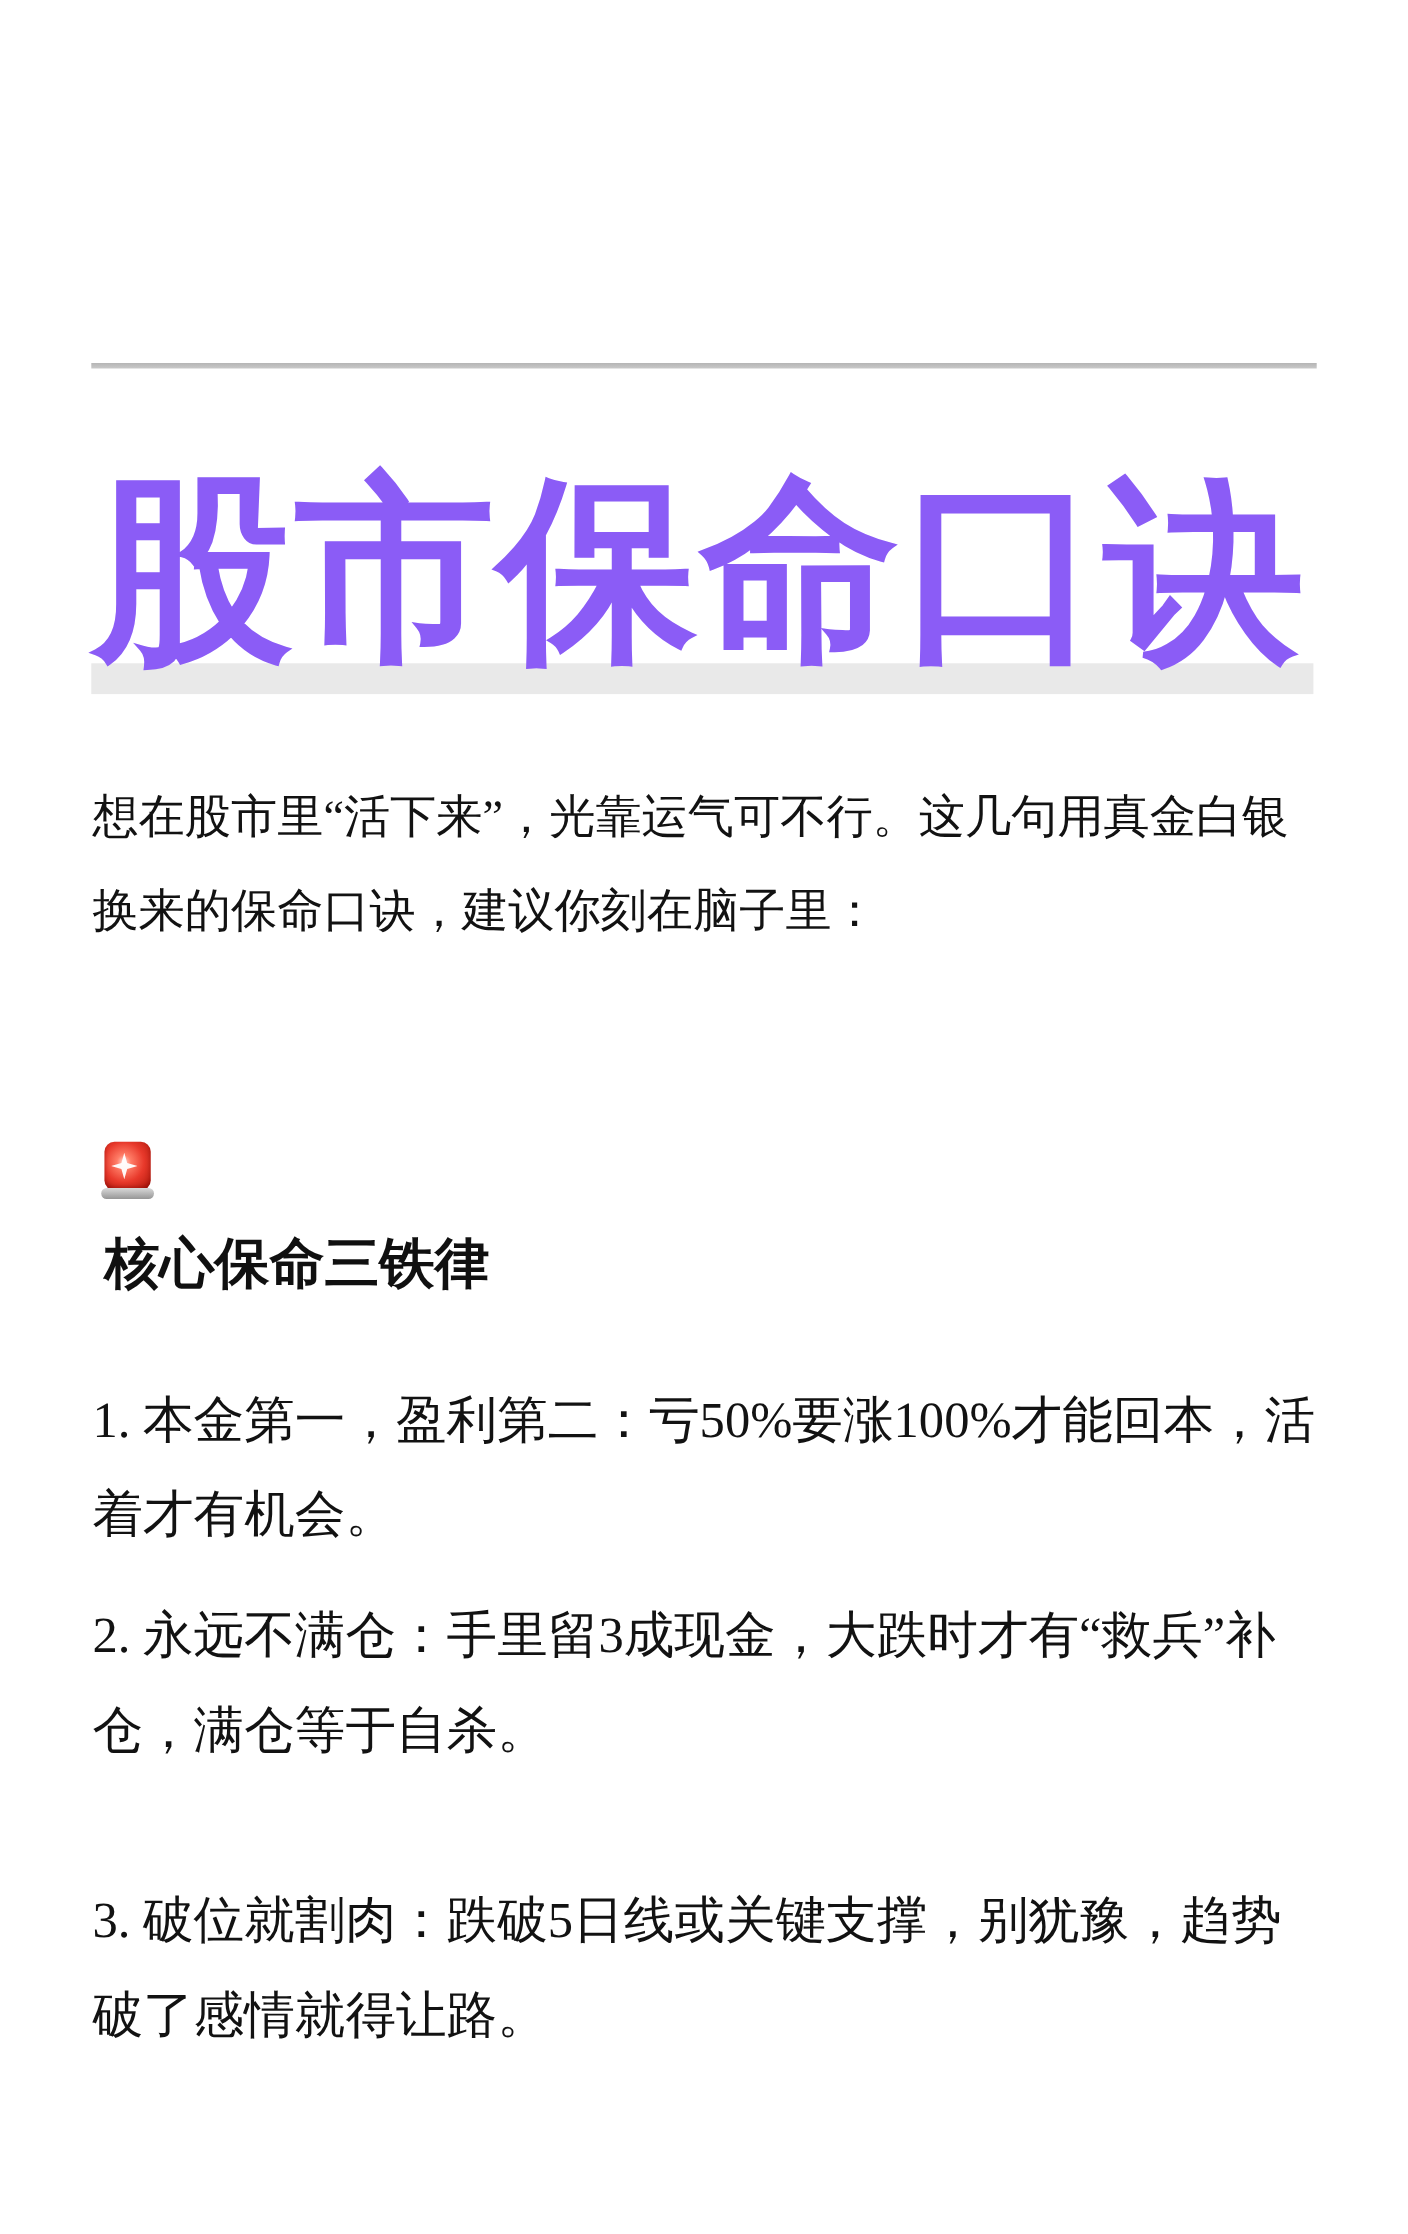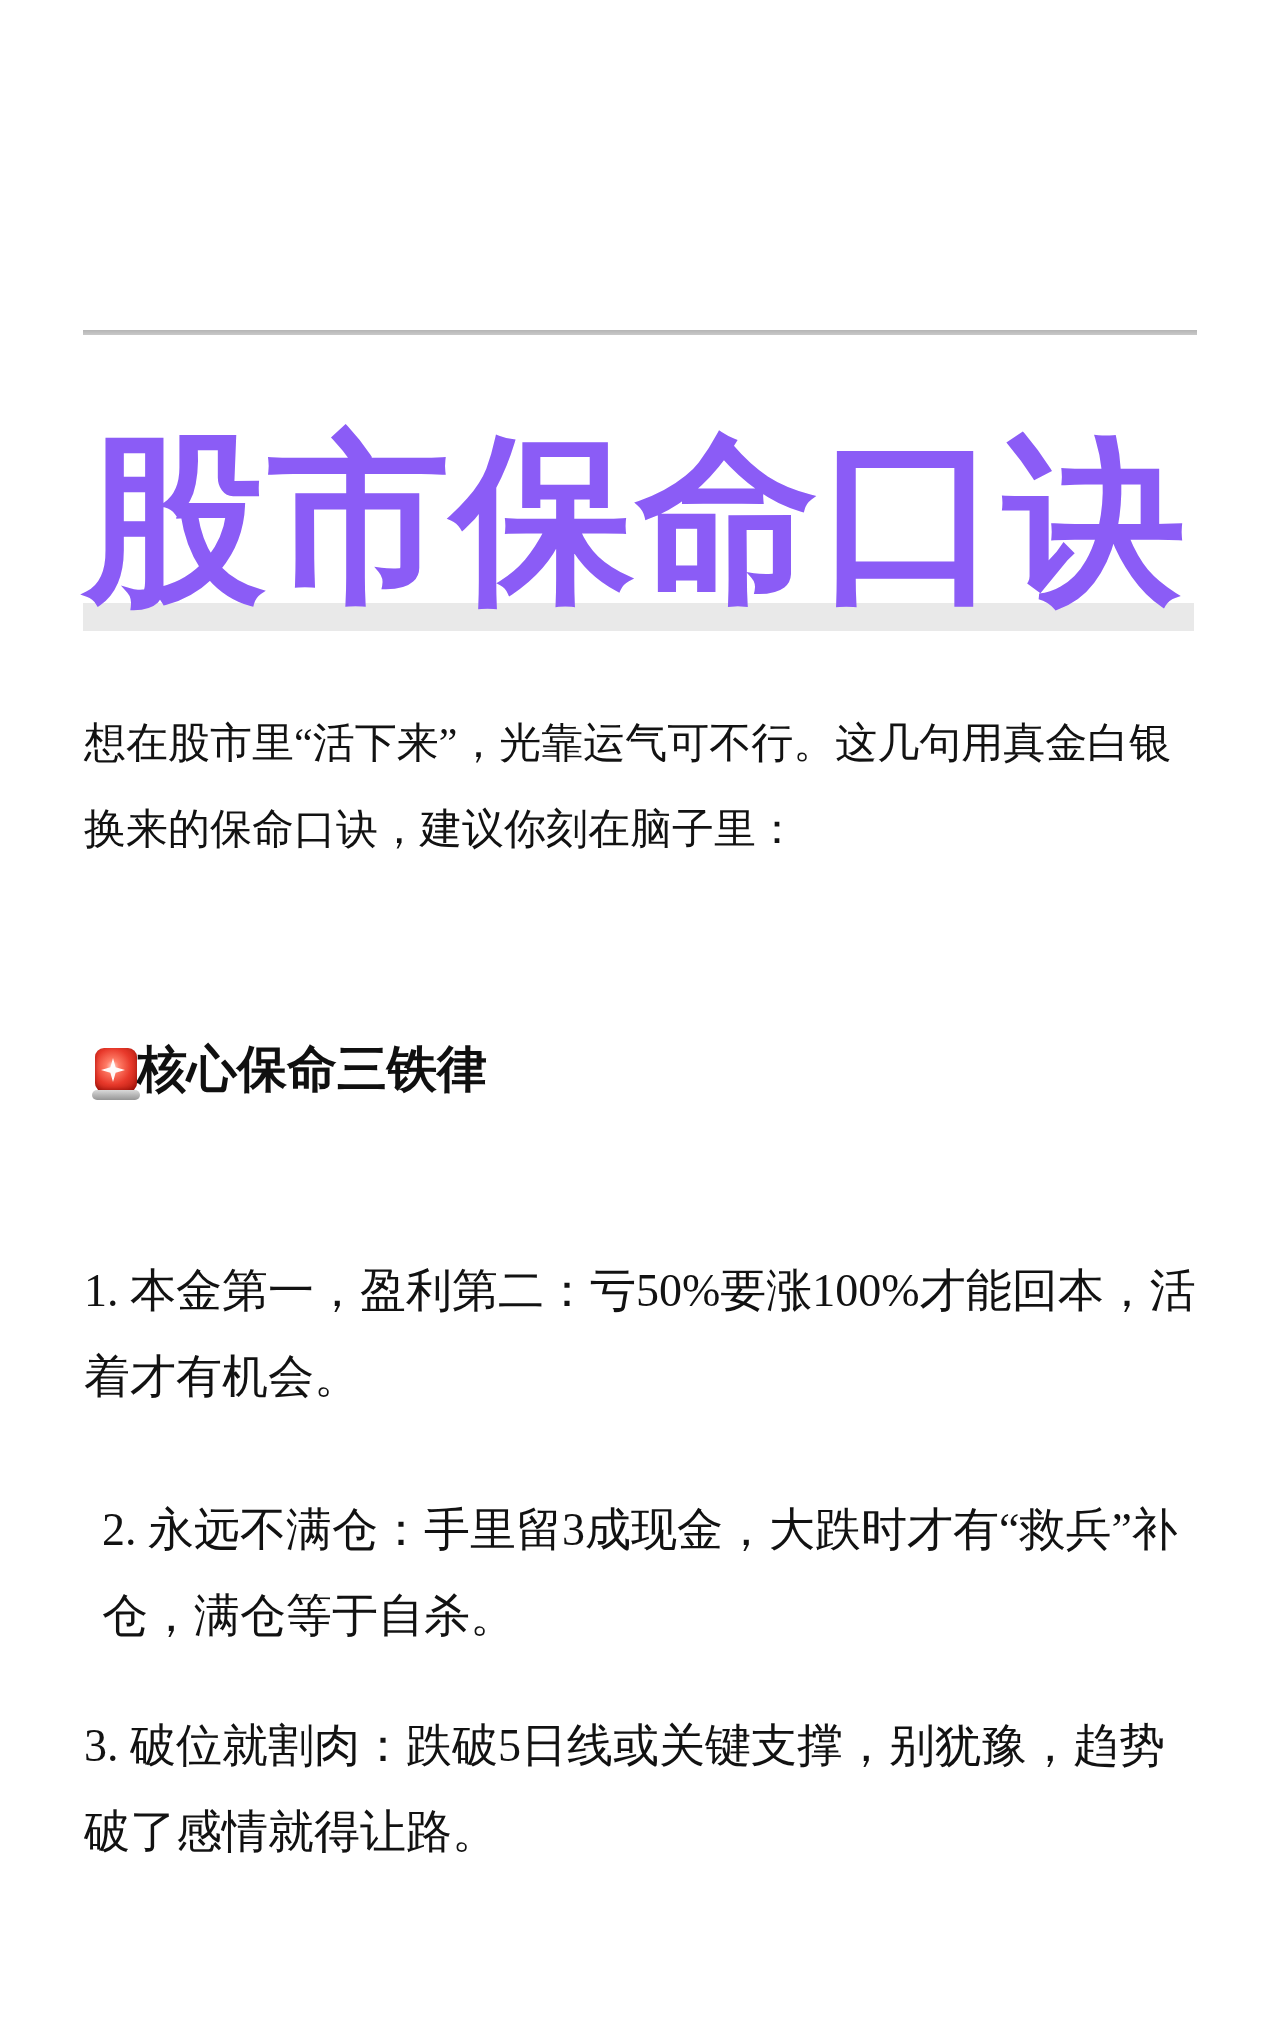--- a/index.html
+++ b/index.html
@@ -46,21 +46,23 @@
     width: 1124px;
     font-size: 42px;
     line-height: 86px;
     color: #121212;
   }
 
   .section-heading {
     position: absolute;
     left: 95px; top: 1038px;
     display: flex;
-    align-items: flex-end;
+    align-items: flex-start;
+    gap: 27px;
+    flex-direction: column;
   }
   .section-heading .heading-label {
     font-size: 50px;
     line-height: 62px;
     font-weight: 700;
     color: #101010;
   }
 
   
   .siren {
@@ -93,21 +95,21 @@
 
   .rule-item {
     position: absolute;
     left: 84px;
     width: 1124px;
     font-size: 46px;
     line-height: 86px;
     color: #121212;
   }
   .rule-1 { top: 1248px; }
-  .rule-2 { top: 1487px; margin-left: 18px; }
+  .rule-2 { top: 1444px; }
   .rule-3 { top: 1703px; }
 </style>
 </head>
 <body>
 
 <div class="top-divider"></div>
 
 <div class="title-highlight"></div>
 
 <h1 class="main-title">股市保命口诀</h1>

